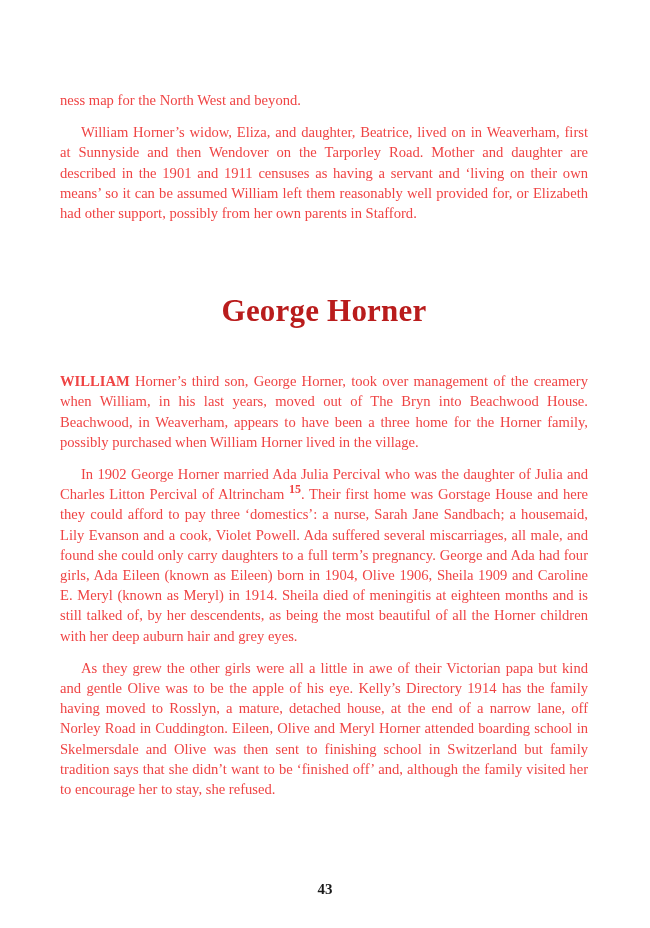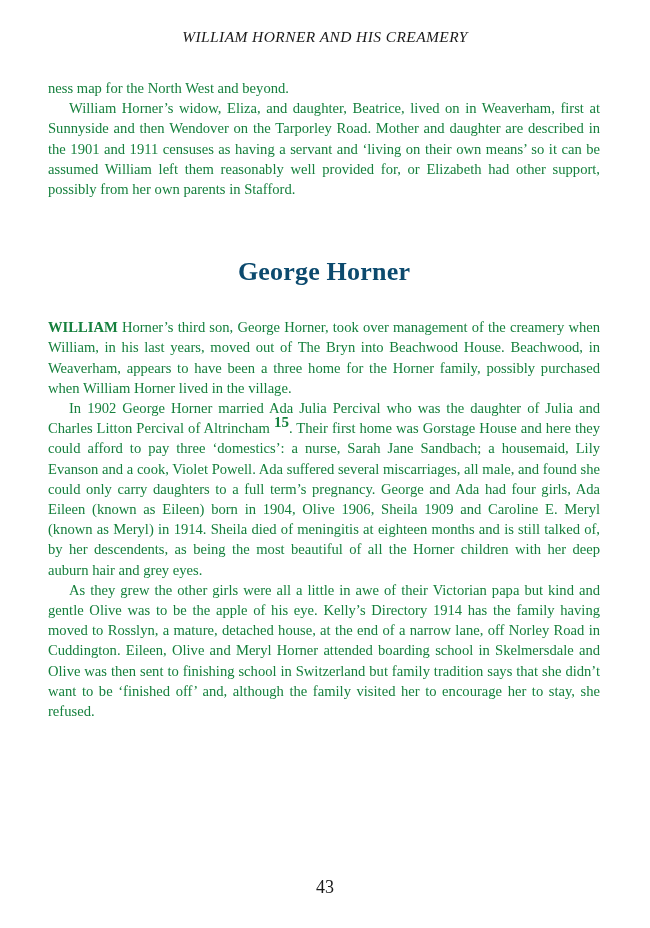--- a/index.html
+++ b/index.html
@@ -37,77 +37,76 @@
 
   
   .text-column {
     position: absolute;
     top: 78px;
     left: 48px;
     width: 552px;
   }
 
   p.body-par {
-    margin: 0;
+    margin: 12px;
     font-size: 14.6px;
     line-height: 20.2px;
     text-align: justify;
     text-justify: inter-word;
     hyphens: none;
-    color: #15803d;
+    color: #ef4444;
   }
 
   p.indent {
     text-indent: 21px;
   }
 
   .smallcaps-open {
     font-variant: normal;
     font-weight: bold;
   }
 
   sup.footnote-ref {
-    font-size: 15px;
+    font-size: 12px;
     vertical-align: super;
     line-height: 0;
     font-weight: bold;
   }
 
   
   .section-heading {
     margin: 0;
     padding: 0;
     text-align: center;
-    font-size: 26px;
+    font-size: 31px;
     font-weight: bold;
-    color: #0c4a6e;
+    color: #b91c1c;
     letter-spacing: 0.2px;
   }
 
   .gap-before-heading { height: 58px; }
   .gap-after-heading  { height: 30px; }
 
   
   .page-number {
     position: absolute;
     bottom: 30px;
     left: 0;
     width: 650px;
     text-align: center;
-    font-size: 18px;
-    font-weight: normal;
+    font-size: 15px;
+    font-weight: bold;
     color: #1a1a1a;
   }
 </style>
 </head>
 <body>
 
 <div class="page">
 
-  <div class="running-header">WILLIAM HORNER AND HIS CREAMERY</div>
 
   <div class="text-column">
 
     <p class="body-par">ness map for the North West and beyond.</p>
 
     <p class="body-par indent">William Horner’s widow, Eliza, and daughter, Beatrice, lived on in Weaverham, first at Sunnyside and then Wendover on the Tarporley Road. Mother and daughter are described in the 1901 and 1911 censuses as having a servant and ‘living on their own means’ so it can be assumed William left them reasonably well provided for, or Elizabeth had other support, possibly from her own parents in Stafford.</p>
 
     <div class="gap-before-heading"></div>
 
     <h2 class="section-heading">George Horner</h2>

